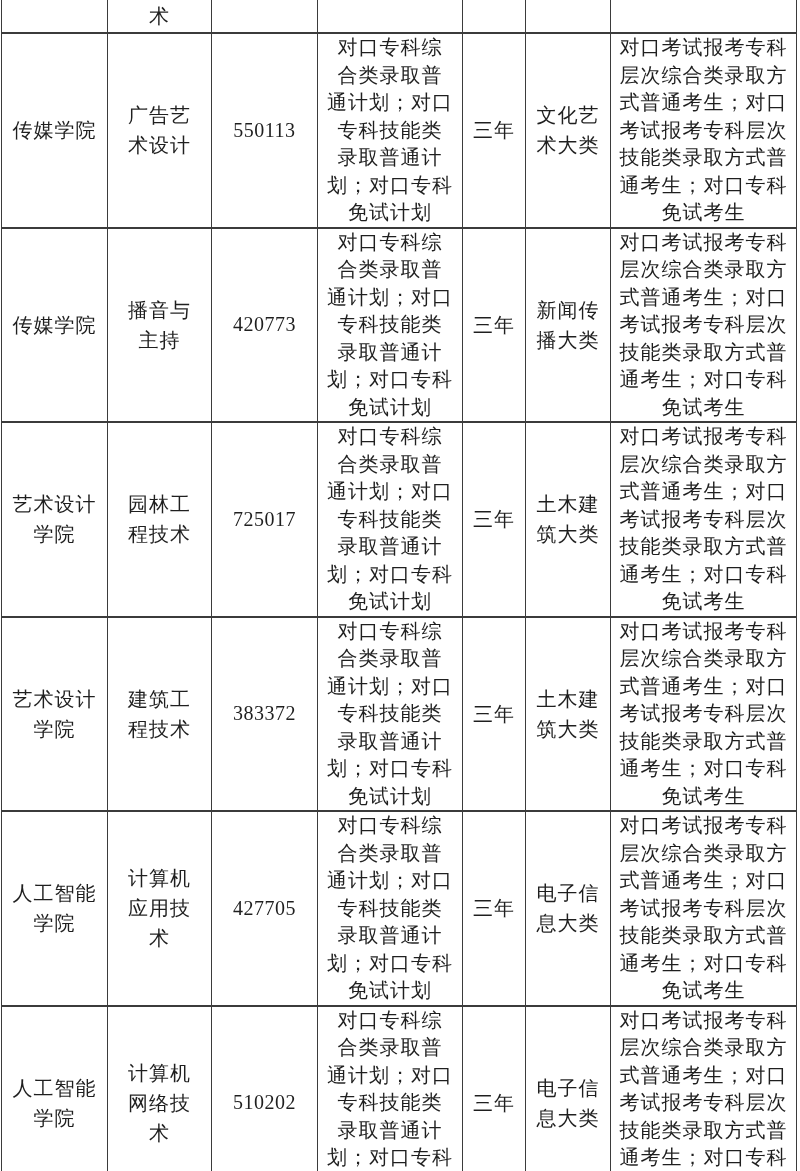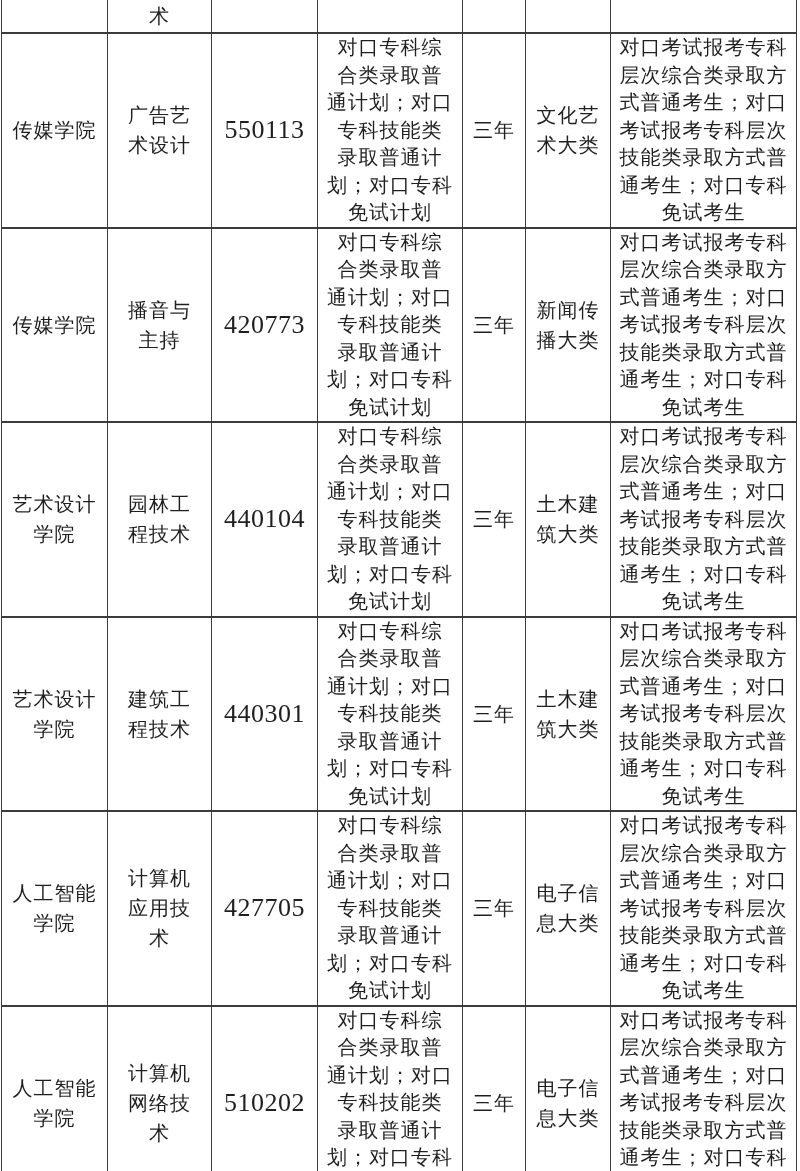--- a/index.html
+++ b/index.html
@@ -36,21 +36,21 @@
   tr.partial-row { height: 33px; }
   tr.partial-row td { border-top: 0; }
   tr.data-row { height: 194px; }
   td.cell-college, td.cell-major, td.cell-category, td.cell-duration {
     line-height: 30px;
   }
   td.cell-plan, td.cell-exam {
     line-height: 27.5px;
   }
   td.cell-code {
-    font-size: 26px;
+    font-size: 20px;
     letter-spacing: 0.5px;
   }
 </style>
 </head>
 <body>
 
 <table class="doc-table">
   <colgroup>
     <col style="width:106px">
     <col style="width:104px">
@@ -118,21 +118,21 @@
 技能类录取方式普
 通考生；对口专科
 免试考生</td>
   </tr>
 
   <tr class="data-row">
     <td class="cell-college">艺术设计
 学院</td>
     <td class="cell-major">园林工
 程技术</td>
-    <td class="cell-code">440104</td>
+    <td class="cell-code">725017</td>
     <td class="cell-plan">对口专科综
 合类录取普
 通计划；对口
 专科技能类
 录取普通计
 划；对口专科
 免试计划</td>
     <td class="cell-duration">三年</td>
     <td class="cell-category">土木建
 筑大类</td>
@@ -143,21 +143,21 @@
 技能类录取方式普
 通考生；对口专科
 免试考生</td>
   </tr>
 
   <tr class="data-row">
     <td class="cell-college">艺术设计
 学院</td>
     <td class="cell-major">建筑工
 程技术</td>
-    <td class="cell-code">440301</td>
+    <td class="cell-code">383372</td>
     <td class="cell-plan">对口专科综
 合类录取普
 通计划；对口
 专科技能类
 录取普通计
 划；对口专科
 免试计划</td>
     <td class="cell-duration">三年</td>
     <td class="cell-category">土木建
 筑大类</td>

